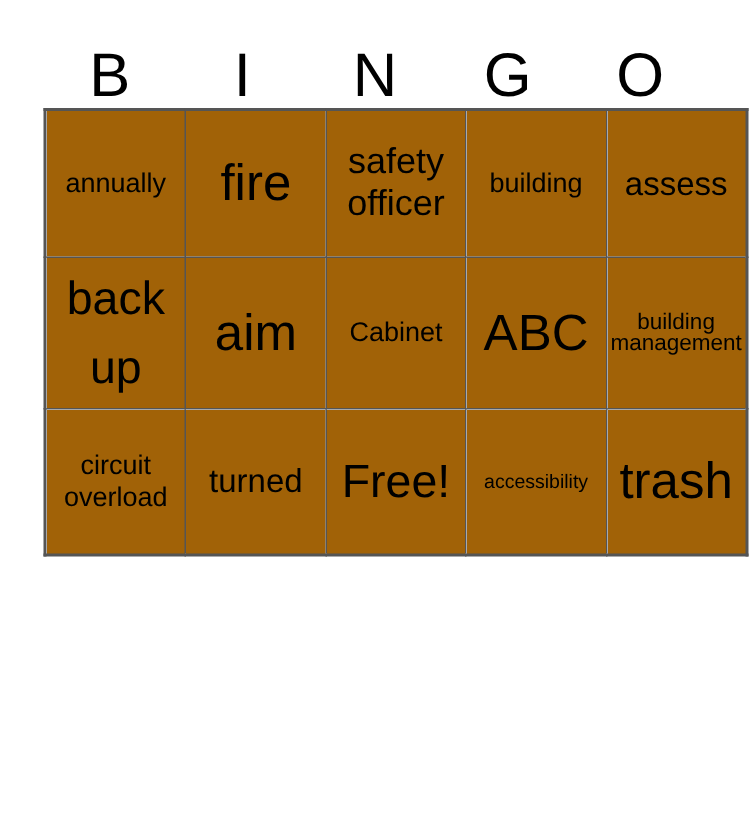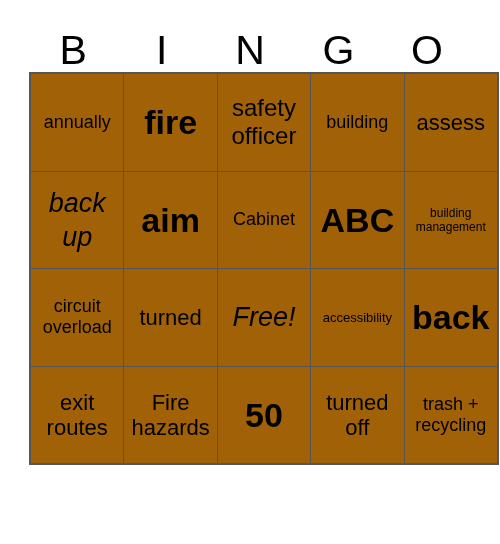--- a/index.html
+++ b/index.html
@@ -47,27 +47,27 @@
     height: 88.6px;
     border: 1px solid #555555;
     text-align: center;
     vertical-align: middle;
     padding: 4px 2px;
     overflow: hidden;
     color: #000;
     background: #a16207;
   }
   
-  .fs-xxl { font-size: 34px; line-height: 36px; font-weight: bold; }
-  .fs-xl  { font-size: 27px; line-height: 34px; font-style: italic; }
+  .fs-xxl { font-size: 34px; line-height: 36px; }
+  .fs-xl  { font-size: 31px; line-height: 46px; }
   .fs-lg  { font-size: 24px; line-height: 28px; }
   .fs-md  { font-size: 22px; line-height: 25px; }
   .fs-sm  { font-size: 18px; line-height: 21px; }
   .fs-xs  { font-size: 13px; line-height: 17px; }
-  .fs-xxs { font-size: 12px; line-height: 14px; }
+  .fs-xxs { font-size: 15px; line-height: 14px; }
 </style>
 </head>
 <body>
 
 <div id="bingo-wrap">
   <div class="header-row">
     <div class="header-cell">B</div>
     <div class="header-cell">I</div>
     <div class="header-cell">N</div>
     <div class="header-cell">G</div>
@@ -88,24 +88,17 @@
         <td class="fs-xxl">aim</td>
         <td class="fs-sm">Cabinet</td>
         <td class="fs-xxl">ABC</td>
         <td class="fs-xxs">building management</td>
       </tr>
       <tr>
         <td class="fs-sm">circuit overload</td>
         <td class="fs-md">turned</td>
         <td class="fs-xl">Free!</td>
         <td class="fs-xs">accessibility</td>
-        <td class="fs-xxl">back</td>
-      </tr>
-      <tr>
-        <td class="fs-md">exit routes</td>
-        <td class="fs-md">Fire hazards</td>
-        <td class="fs-xxl">50</td>
-        <td class="fs-md">turned off</td>
-        <td class="fs-sm">trash + recycling</td>
+        <td class="fs-xxl">trash</td>
       </tr>
     </tbody>
   </table>
 </div>
 
 </body></html>

